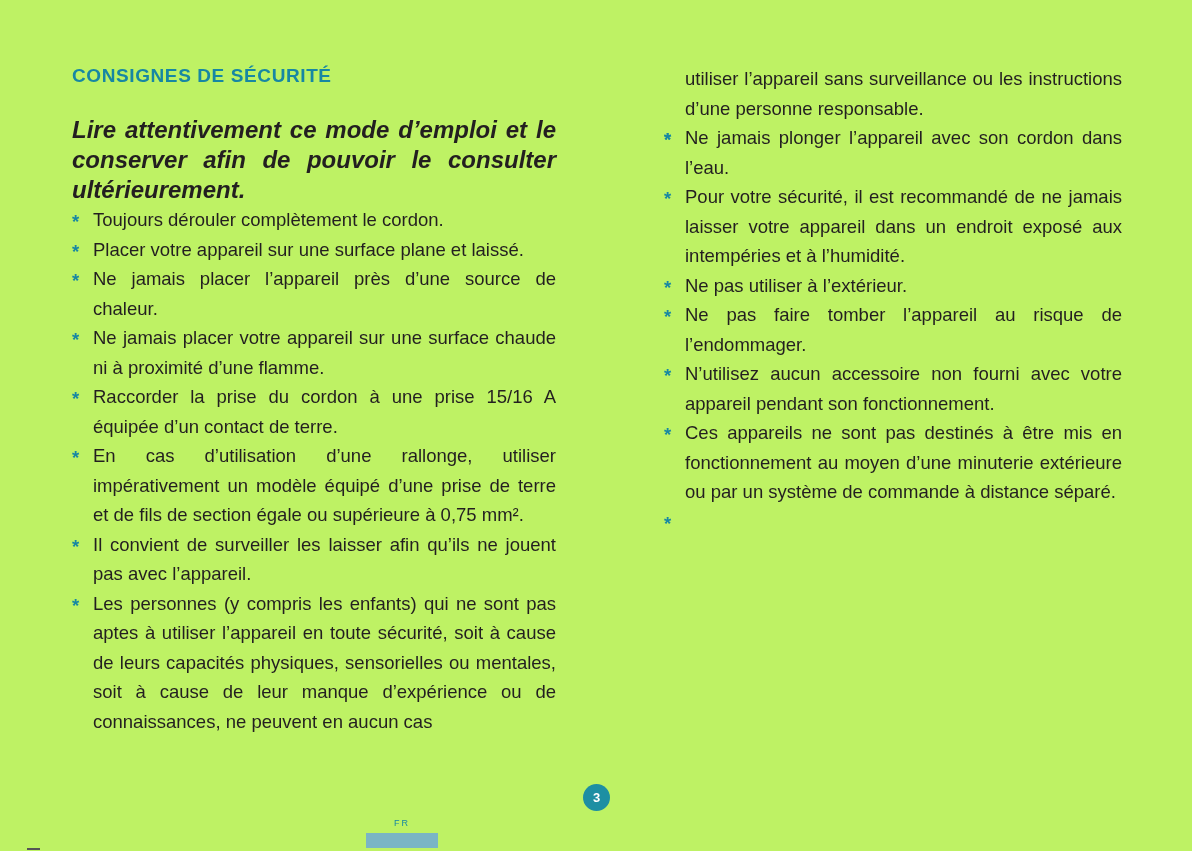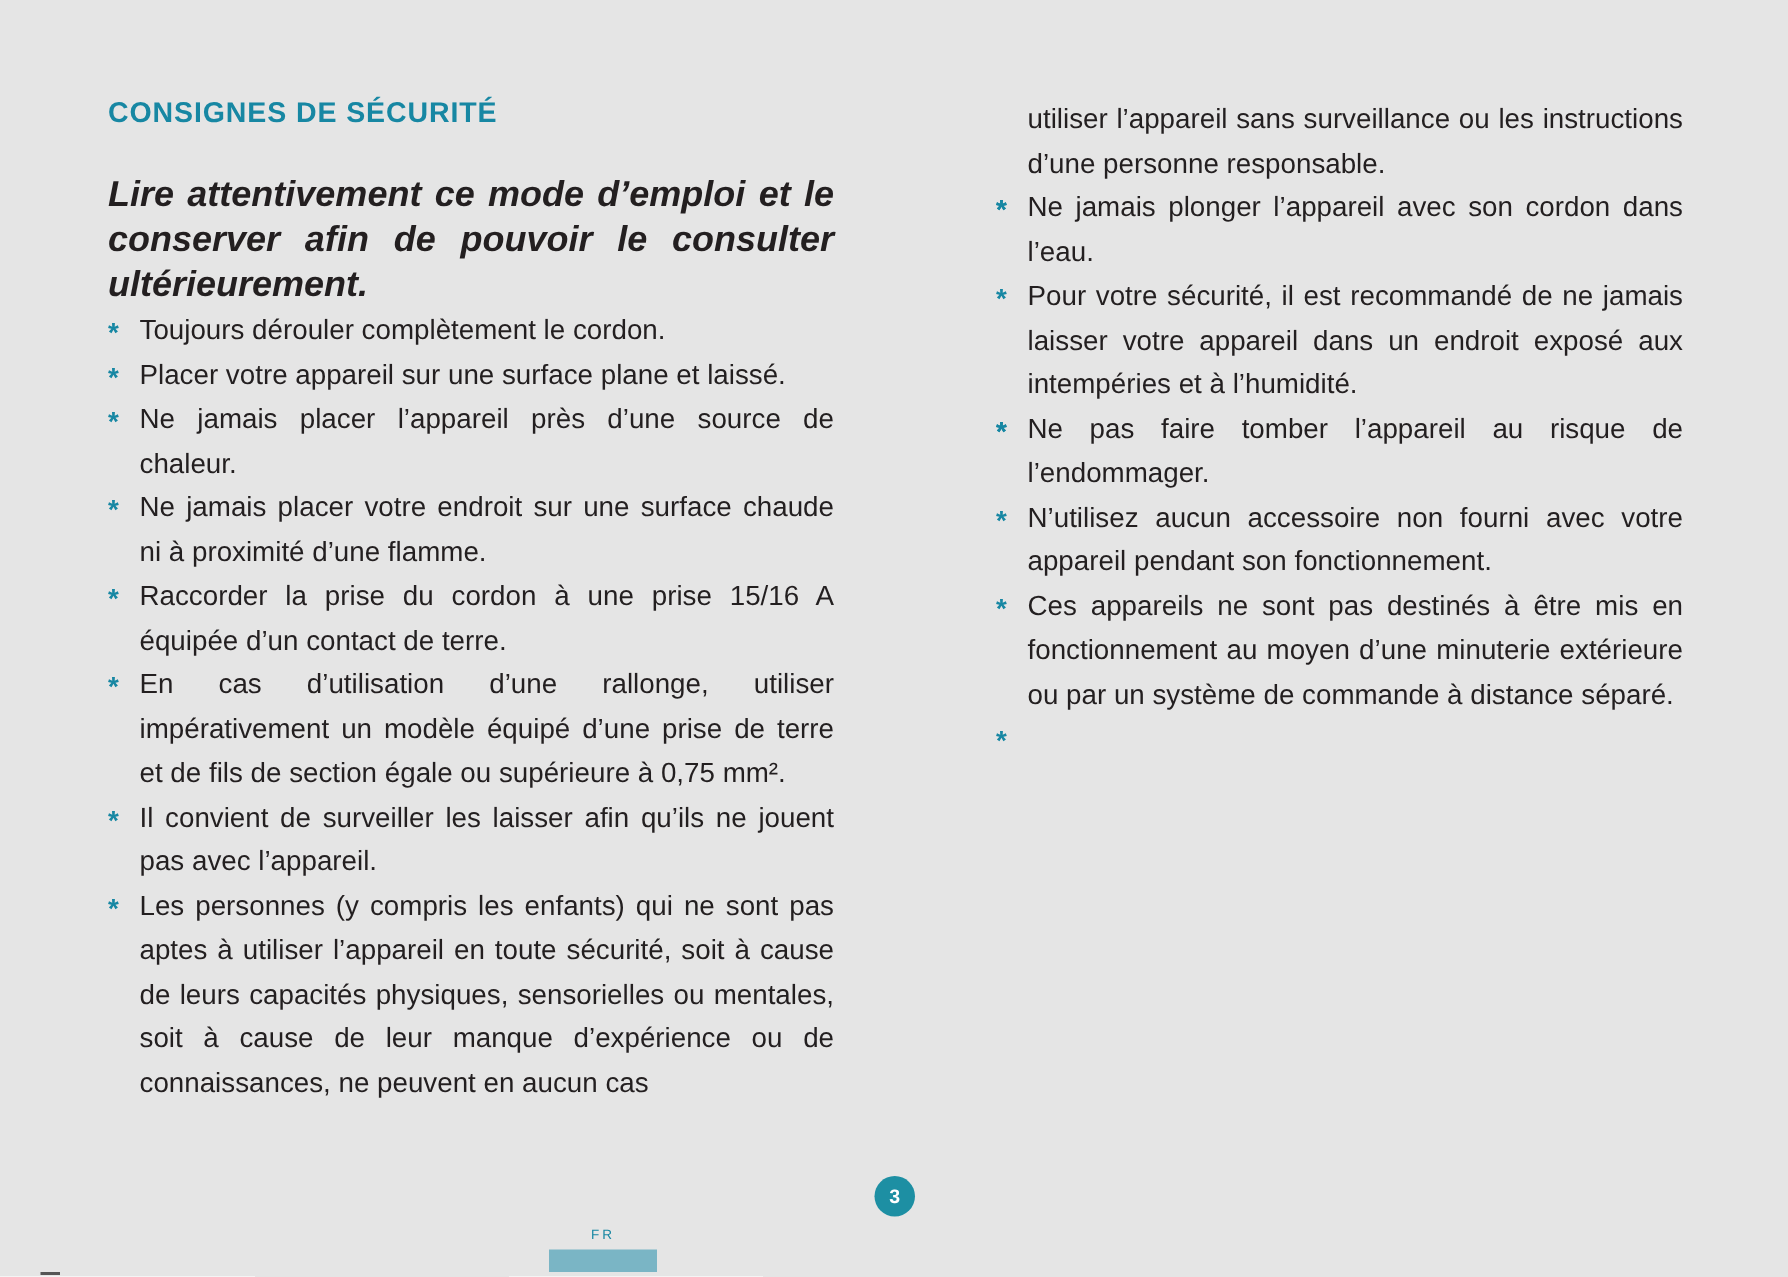--- a/index.html
+++ b/index.html
@@ -6,21 +6,21 @@
   html, body {
     width: 1192px; height: 851px;
     background: #ffffff;
     font-family: "Liberation Sans", sans-serif;
     color: #231f20;
   }
   .page {
     position: relative;
     width: 1192px; height: 851px;
     overflow: hidden;
-    background: #e5e5e5;
+    background: #bef264;
   }
   .columns {
     position: absolute;
     top: 64px; left: 72px;
     display: flex;
     gap: 108px;
   }
   .col-left  { width: 484px; }
   .col-right { width: 458px; }
 
@@ -119,21 +119,21 @@
         <li>
           <span class="marker">*</span>
           <span>Placer votre appareil sur une surface plane et laissé.</span>
         </li>
         <li>
           <span class="marker">*</span>
           <span>Ne jamais placer l’appareil près d’une source de chaleur.</span>
         </li>
         <li>
           <span class="marker">*</span>
-          <span>Ne jamais placer votre endroit sur une surface chaude ni à proximité d’une flamme.</span>
+          <span>Ne jamais placer votre appareil sur une surface chaude ni à proximité d’une flamme.</span>
         </li>
         <li>
           <span class="marker">*</span>
           <span>Raccorder la prise du cordon à une prise 15/16 A équipée d’un contact de terre.</span>
         </li>
         <li>
           <span class="marker">*</span>
           <span>En cas d’utilisation d’une rallonge, utiliser impérativement un modèle équipé d’une prise de terre et de fils de section égale ou supérieure à 0,75 mm².</span>
         </li>
         <li>
@@ -157,20 +157,21 @@
         <li>
           <span class="marker">*</span>
           <span>Ne jamais plonger l’appareil avec son cordon dans l’eau.</span>
         </li>
         <li>
           <span class="marker">*</span>
           <span>Pour votre sécurité, il est recommandé de ne jamais laisser votre appareil dans un endroit exposé aux intempéries et à l’humidité.</span>
         </li>
         <li>
           <span class="marker">*</span>
+          <span>Ne pas utiliser à l’extérieur.</span>
         </li>
         <li>
           <span class="marker">*</span>
           <span>Ne pas faire tomber l’appareil au risque de l’endommager.</span>
         </li>
         <li>
           <span class="marker">*</span>
           <span>N’utilisez aucun accessoire non fourni avec votre appareil pendant son fonctionnement.</span>
         </li>
         <li>

